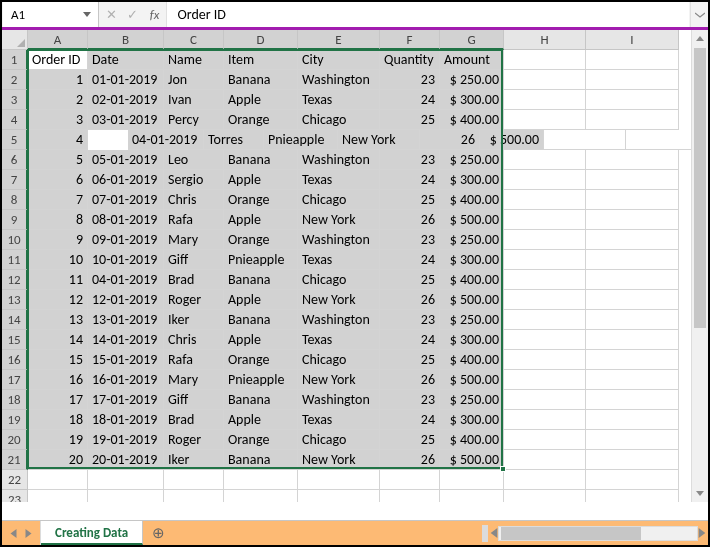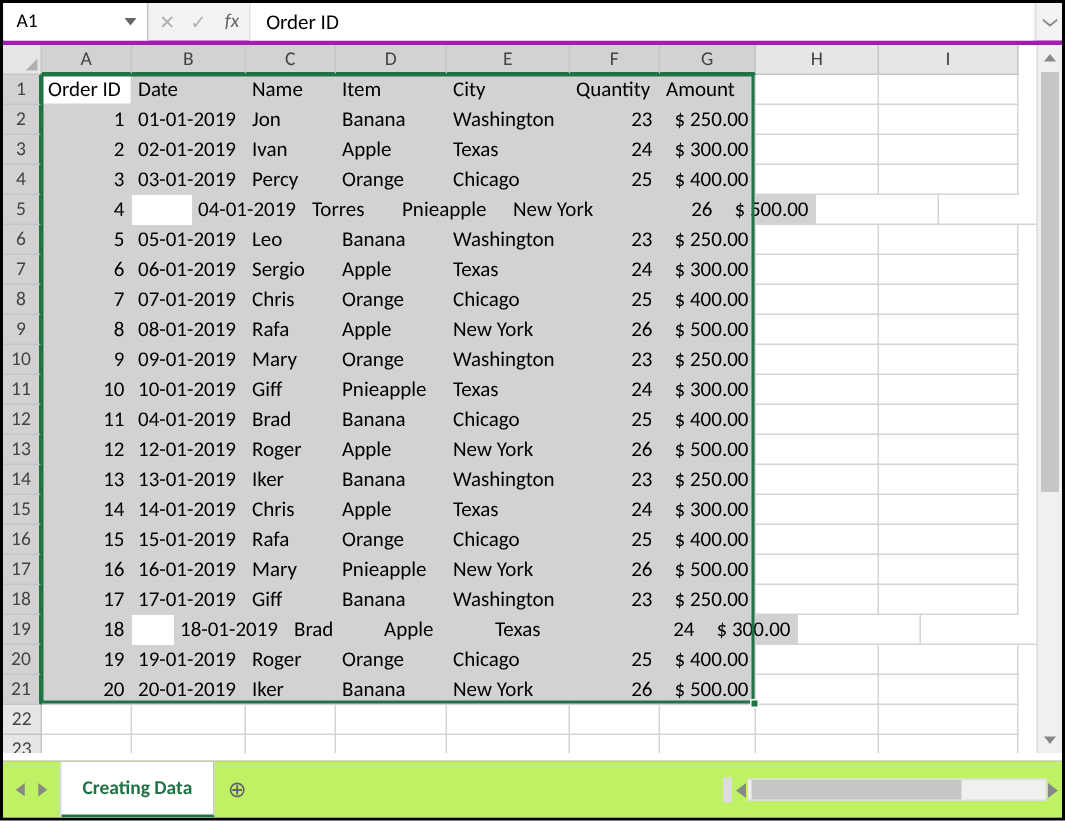--- a/index.html
+++ b/index.html
@@ -27,21 +27,21 @@
 .row { display: flex; height: 20px; }
 .cell { border-right: 1px solid #d4d4d4; border-bottom: 1px solid #d4d4d4; padding: 0 4px; font-size: 14px; line-height: 19px; overflow: hidden; white-space: nowrap; background: #fff; }
 .cell.sel { background: #d2d2d2; }
 .cell.active { background: #fff !important; }
 .cell.tr { text-align: right; }
 .selection-border { position: absolute; border: 2px solid #217346; pointer-events: none; z-index: 6; }
 .fill-handle { position: absolute; width: 6px; height: 6px; background: #217346; border: 1px solid #fff; z-index: 7; }
 .vscroll { position: absolute; right: 0; top: 0; bottom: 0; width: 17px; background: #f0f0f0; border-left: 1px solid #dcdcdc; }
 .vscroll .up, .vscroll .down { height: 17px; display: flex; align-items: center; justify-content: center; }
 .vscroll .thumb { position: absolute; left: 2px; right: 2px; top: 18px; height: 280px; background: #c6c6c6; }
-.sheet-bar { position: absolute; bottom: 0; left: 0; right: 0; height: 38px; background: #bef264; border-top: 1px solid #c6c6c6; display: flex; align-items: stretch; }
+.sheet-bar { position: absolute; bottom: 0; left: 0; right: 0; height: 25px; background: #fdba74; border-top: 1px solid #c6c6c6; display: flex; align-items: stretch; }
 .sheet-nav { display: flex; align-items: center; padding: 0 8px; gap: 8px; border-right: 1px solid #dcdcdc; }
 .sheet-nav svg { width: 7px; height: 9px; fill: #888; }
 .tab { padding: 0 14px; background: #fff; border-right: 1px solid #c6c6c6; display: flex; align-items: center; border-bottom: 2px solid #217346; font-weight: bold; font-size: 13px; color: #217346; position: relative; }
 .add-sheet { width: 30px; display: flex; align-items: center; justify-content: center; color: #666; font-size: 15px; }
 .hscroll-area { flex: 1; display: flex; align-items: center; justify-content: flex-end; padding-right: 2px; }
 .hscroll { width: 200px; height: 15px; background: #f0f0f0; display: flex; align-items: center; position: relative; border: 1px solid #dcdcdc; }
 .hscroll .thumb { height: 100%; background: #c6c6c6; width: 140px; margin-left: 2px; }
 .hsplit { width: 6px; height: 17px; background: #dcdcdc; margin: 0 2px; }
 .tri { width: 0; height: 0; }
 </style>
@@ -304,21 +304,21 @@
         <div class="cell sel" style="width: 60px;">Giff</div>
         <div class="cell sel" style="width: 74px;">Banana</div>
         <div class="cell sel" style="width: 82px;">Washington</div>
         <div class="cell sel tr" style="width: 60px;">23</div>
         <div class="cell sel tr" style="width: 64px;">$ 250.00</div>
         <div class="cell" style="width: 82px;"></div>
         <div class="cell" style="width: 93px;"></div>
       </div>
       <div class="row">
         <div class="cell sel tr" style="width: 60px;">18</div>
-        <div class="cell sel" style="width: 76px; margin-left: 28px;">18-01-2019</div>
+        <div class="cell sel" style="width: 76px;">18-01-2019</div>
         <div class="cell sel" style="width: 60px;">Brad</div>
         <div class="cell sel" style="width: 74px;">Apple</div>
         <div class="cell sel" style="width: 82px;">Texas</div>
         <div class="cell sel tr" style="width: 60px;">24</div>
         <div class="cell sel tr" style="width: 64px;">$ 300.00</div>
         <div class="cell" style="width: 82px;"></div>
         <div class="cell" style="width: 93px;"></div>
       </div>
       <div class="row">
         <div class="cell sel tr" style="width: 60px;">19</div>

